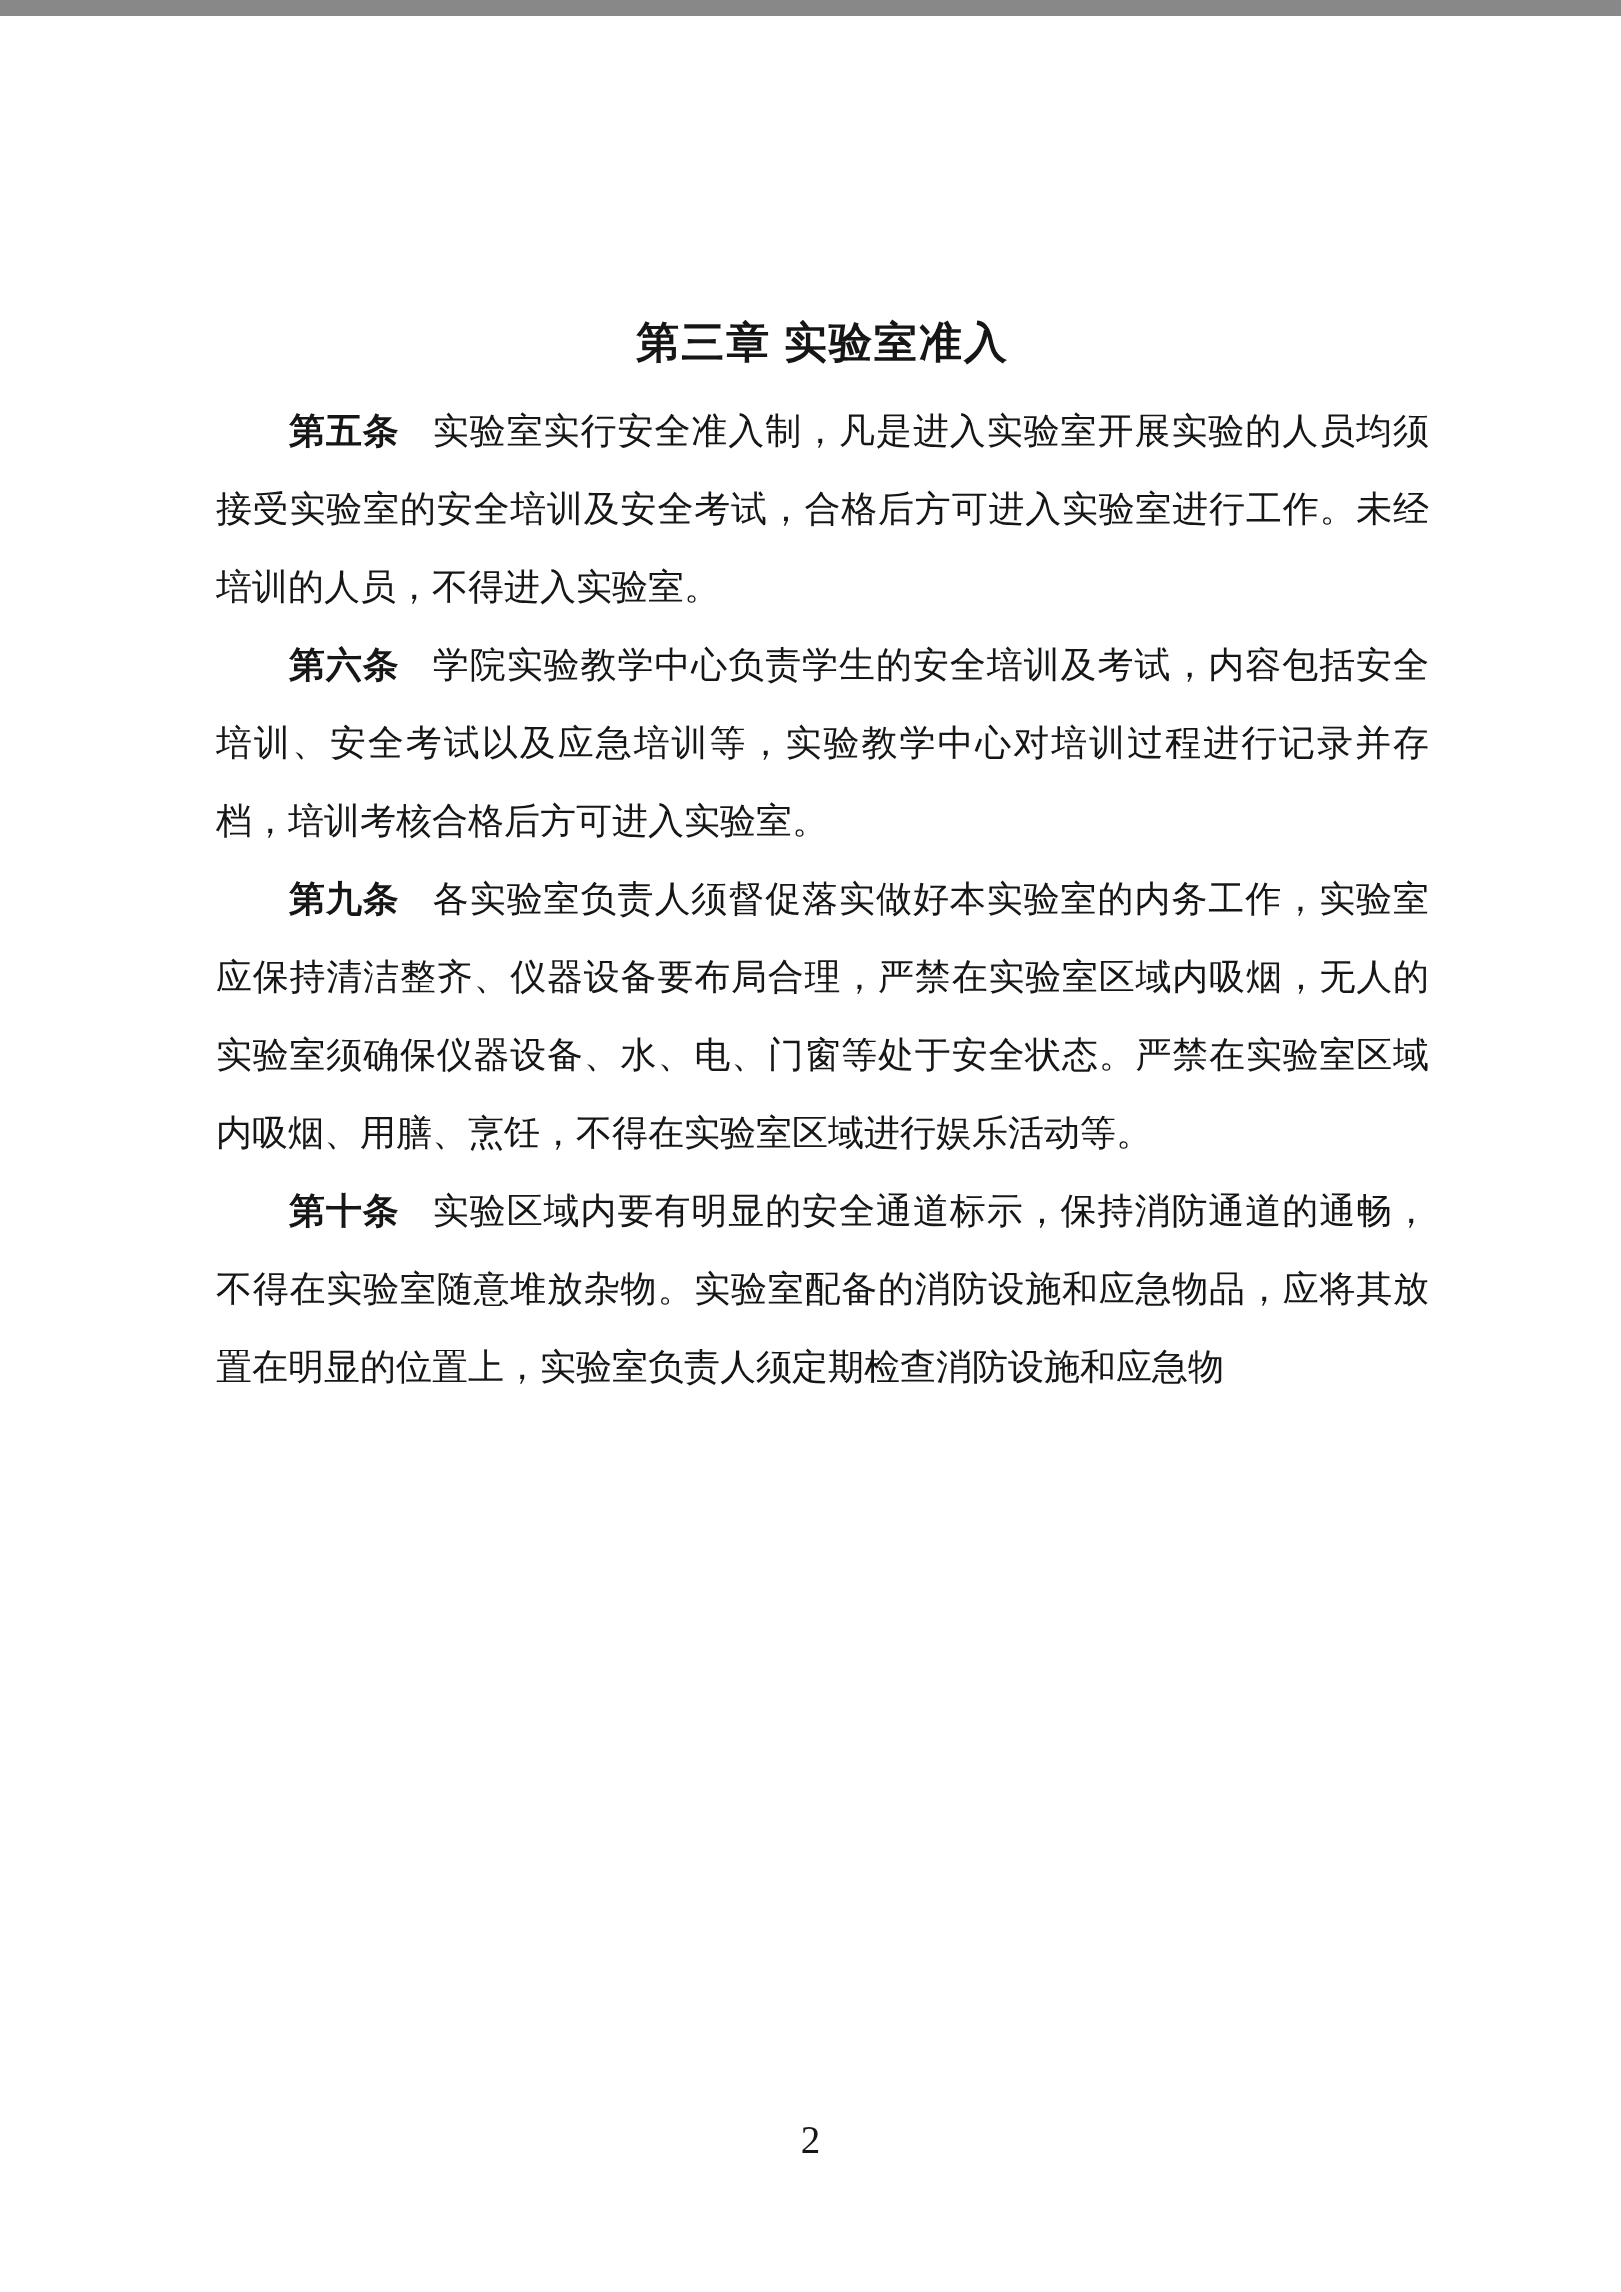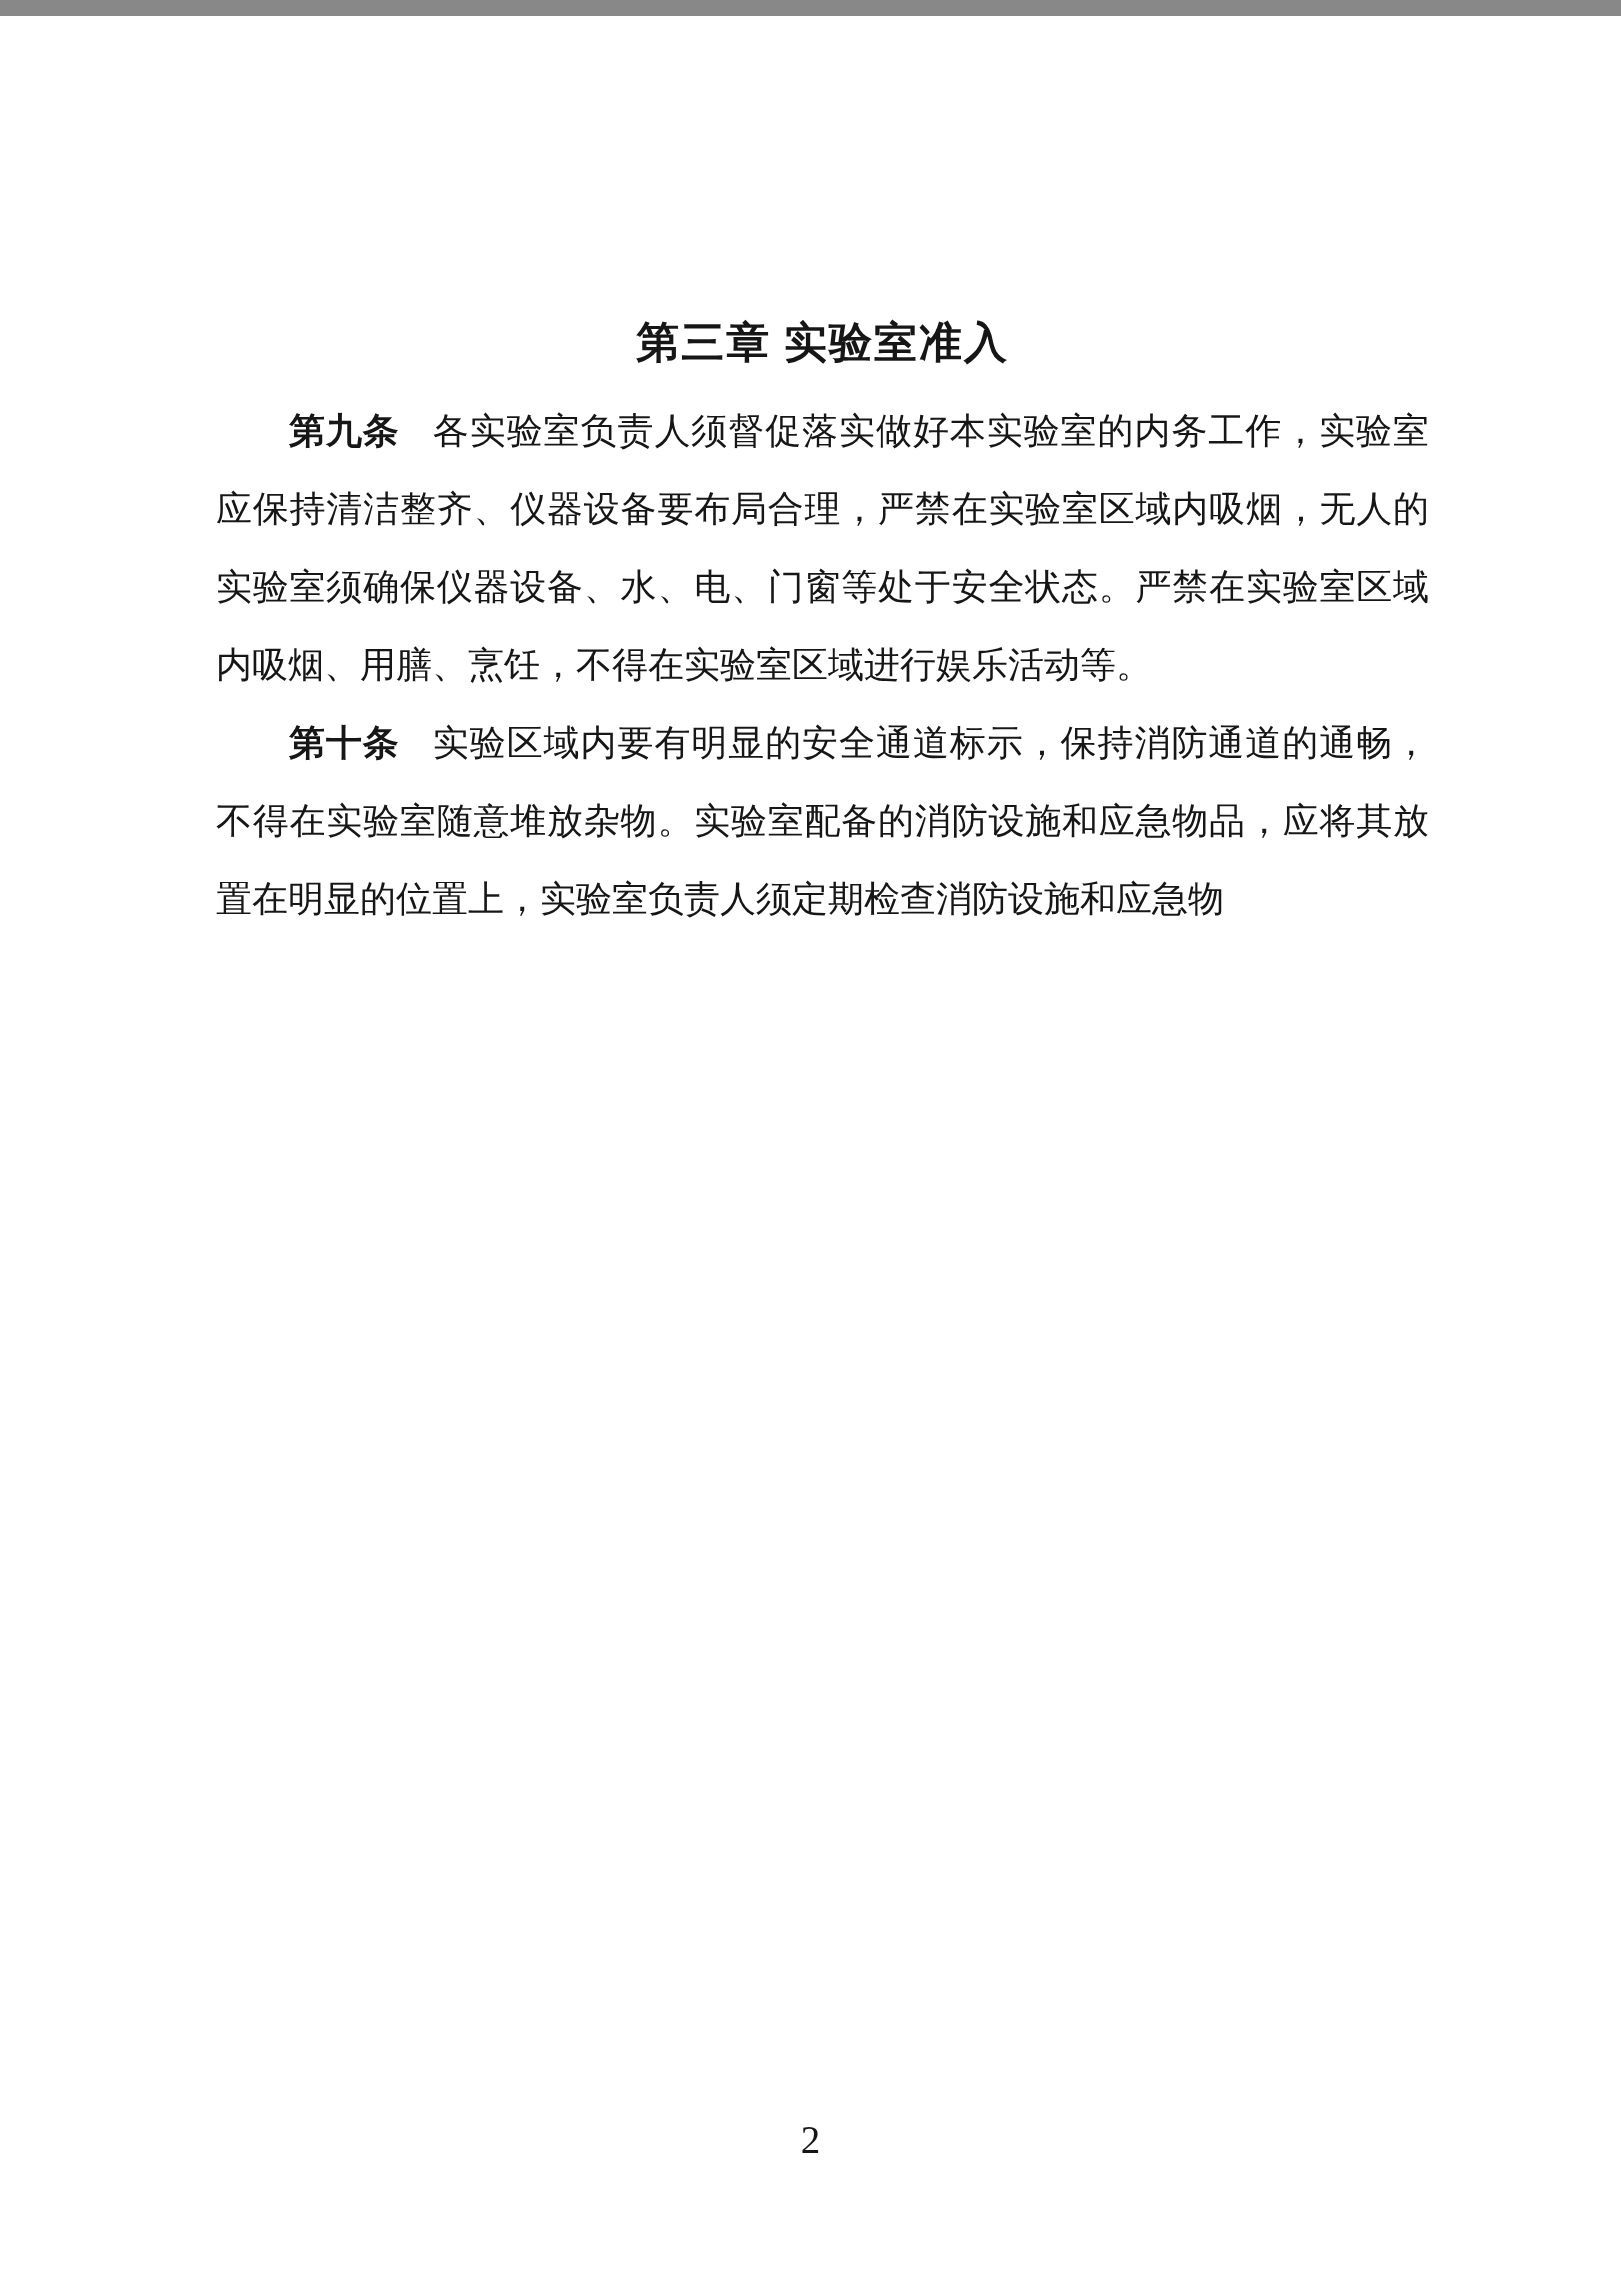--- a/index.html
+++ b/index.html
@@ -55,21 +55,23 @@
   }
 </style>
 </head>
 <body>
 
 <div class="page">
   <div class="content">
 
     <h1 class="chapter-heading">第三章 实验室准入</h1>
 
+    <p class="article"><span class="article-label">第五条</span><span>实验室实行安全准入制，凡是进入实验室开展实验的人员均须接受实验室的安全培训及安全考试，合格后方可进入实验室进行工作。未经培训的人员，不得进入实验室。</span></p>
 
+    <p class="article"><span class="article-label">第六条</span><span>学院实验教学中心负责学生的安全培训及考试，内容包括安全培训、安全考试以及应急培训等，实验教学中心对培训过程进行记录并存档，培训考核合格后方可进入实验室。</span></p>
 
 
 
 
     <p class="article"><span class="article-label">第九条</span><span>各实验室负责人须督促落实做好本实验室的内务工作，实验室应保持清洁整齐、仪器设备要布局合理，严禁在实验室区域内吸烟，无人的实验室须确保仪器设备、水、电、门窗等处于安全状态。严禁在实验室区域内吸烟、用膳、烹饪，不得在实验室区域进行娱乐活动等。</span></p>
 
     <p class="article"><span class="article-label">第十条</span><span>实验区域内要有明显的安全通道标示，保持消防通道的通畅，不得在实验室随意堆放杂物。实验室配备的消防设施和应急物品，应将其放置在明显的位置上，实验室负责人须定期检查消防设施和应急物</span></p>
 
   </div>
 

